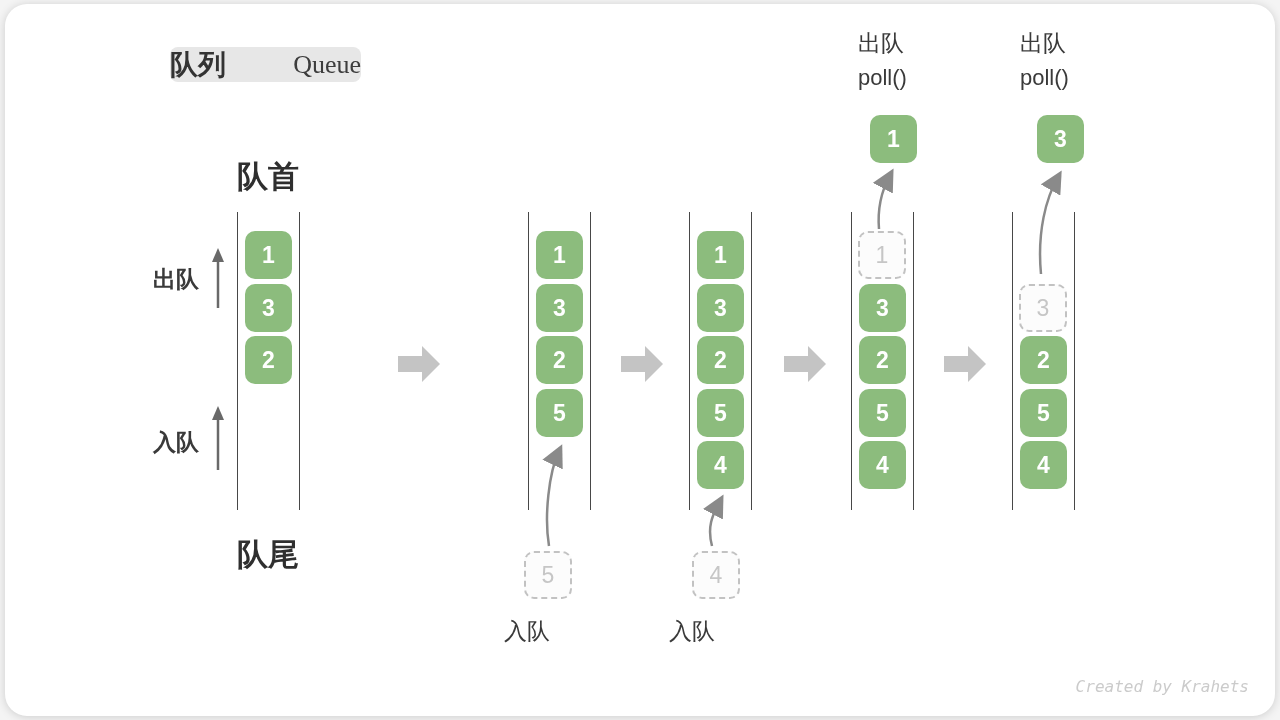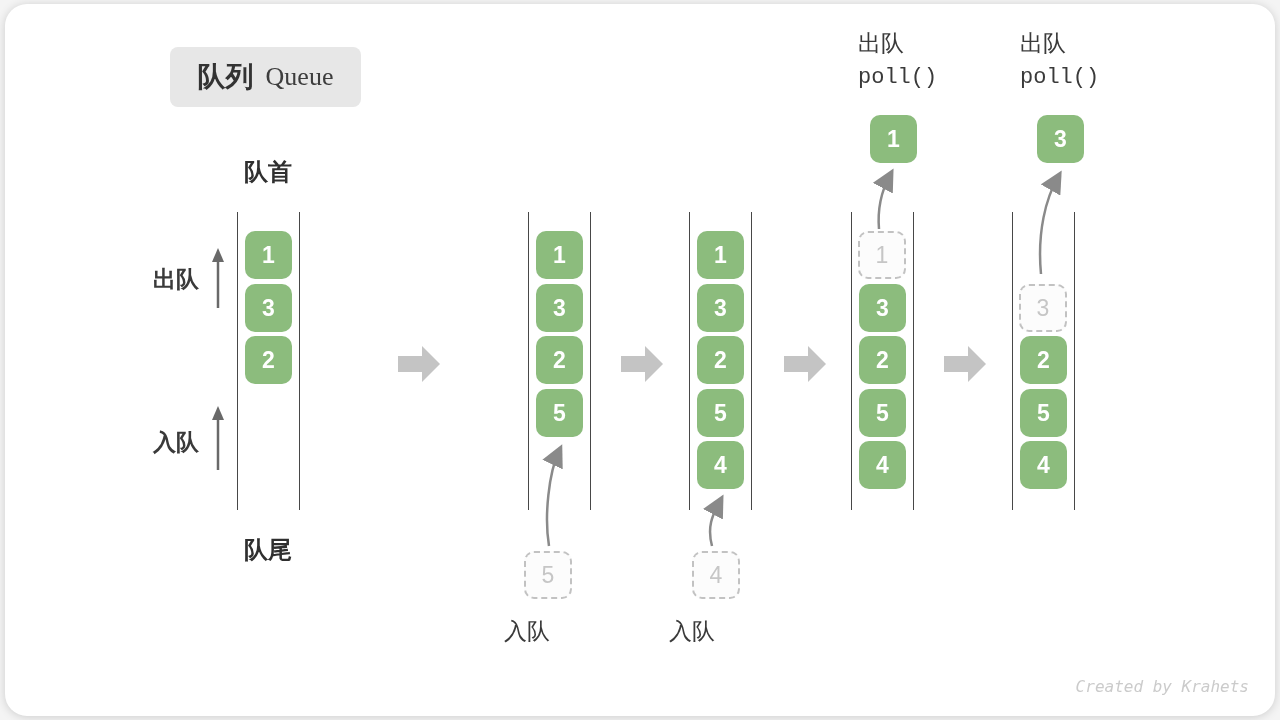--- a/index.html
+++ b/index.html
@@ -9,30 +9,30 @@
     font-family:"Liberation Sans",sans-serif;
     overflow:hidden;
   }
   .canvas{
     position:absolute;left:5px;top:4px;right:5px;bottom:4px;
     background:#ffffff;border-radius:22px;
     box-shadow:0 1px 10px rgba(0,0,0,0.16);
   }
   
   .title-box{
-    position:absolute;left:165px;top:43px;width:191px;height:60px;
+    position:absolute;left:165px;top:43px;width:191px;height:35px;
     background:#e7e7e7;border-radius:8px;
-    display:flex;align-items:center;justify-content:center;gap:12px;
+    display:flex;align-items:center;justify-content:space-between;gap:12px;
   }
   .title-zh{font-size:28px;font-weight:700;color:#333333;}
   .title-en{font-family:Liberation Serif, serif;font-size:26px;color:#3d3d3d;}
   
   .end-label{
     position:absolute;width:62px;text-align:center;
-    font-size:24px;font-weight:700;color:#2f2f2f;
+    font-size:31px;font-weight:700;color:#2f2f2f;
   }
   
   .side-label{
     position:absolute;font-size:23px;font-weight:700;color:#3a3a3a;
   }
   .up-arrow{position:absolute;}
   
   .channel{
     position:absolute;top:208px;height:298px;width:61px;
     border-left:1.5px solid #474747;border-right:1.5px solid #474747;
@@ -50,21 +50,21 @@
     background:#fcfcfc;border:2px dashed #c2c2c2;border-radius:10px;
     display:flex;align-items:center;justify-content:center;
     color:#c6c6c6;font-size:23px;font-weight:400;
   }
   .block-arrow{position:absolute;}
   .overlay{position:absolute;left:0;top:0;width:1270px;height:712px;pointer-events:none;}
   
   .op-label{position:absolute;color:#3a3a3a;}
   .op-label .zh{font-size:23px;font-weight:500;line-height:34px;}
   .op-label .code{
-    font-family:Liberation Mono, monospace;font-size:22px;line-height:36px;color:#3a3a3a;
+    font-family:Liberation Sans, sans-serif;font-size:22px;line-height:36px;color:#3a3a3a;
   }
   .op-label .code .green{color:#6aa84f;font-weight:700;}
   .watermark{
     position:absolute;right:26px;bottom:20px;
     font-family:"DejaVu Sans Mono",monospace;font-size:16px;color:#cbcbcb;font-style:italic;
   }
 </style>
 </head>
 <body>
 

